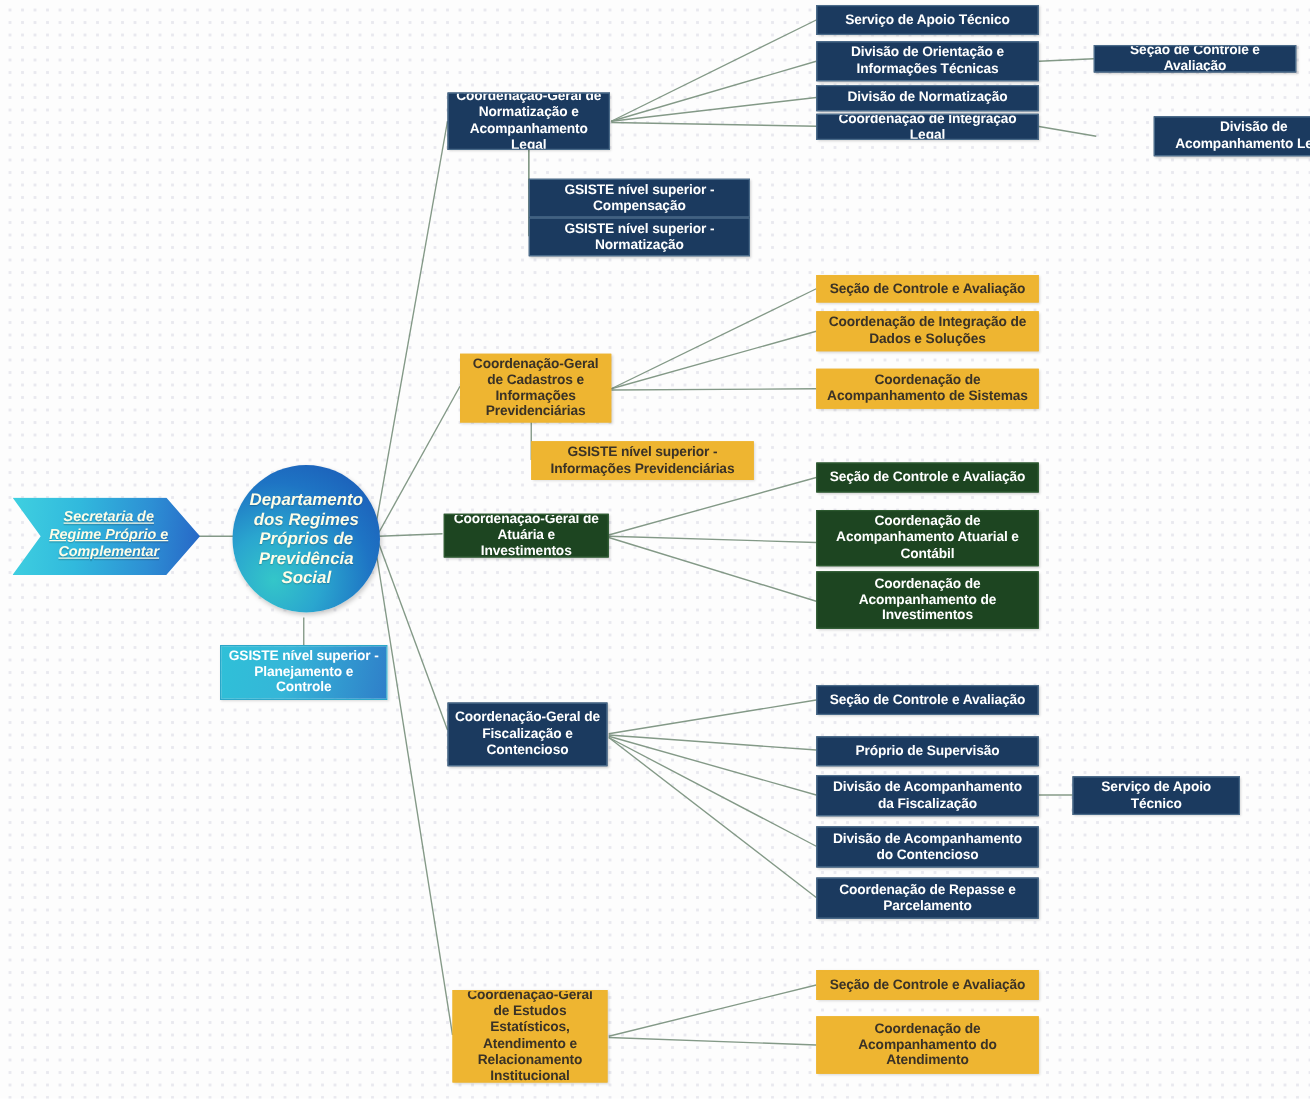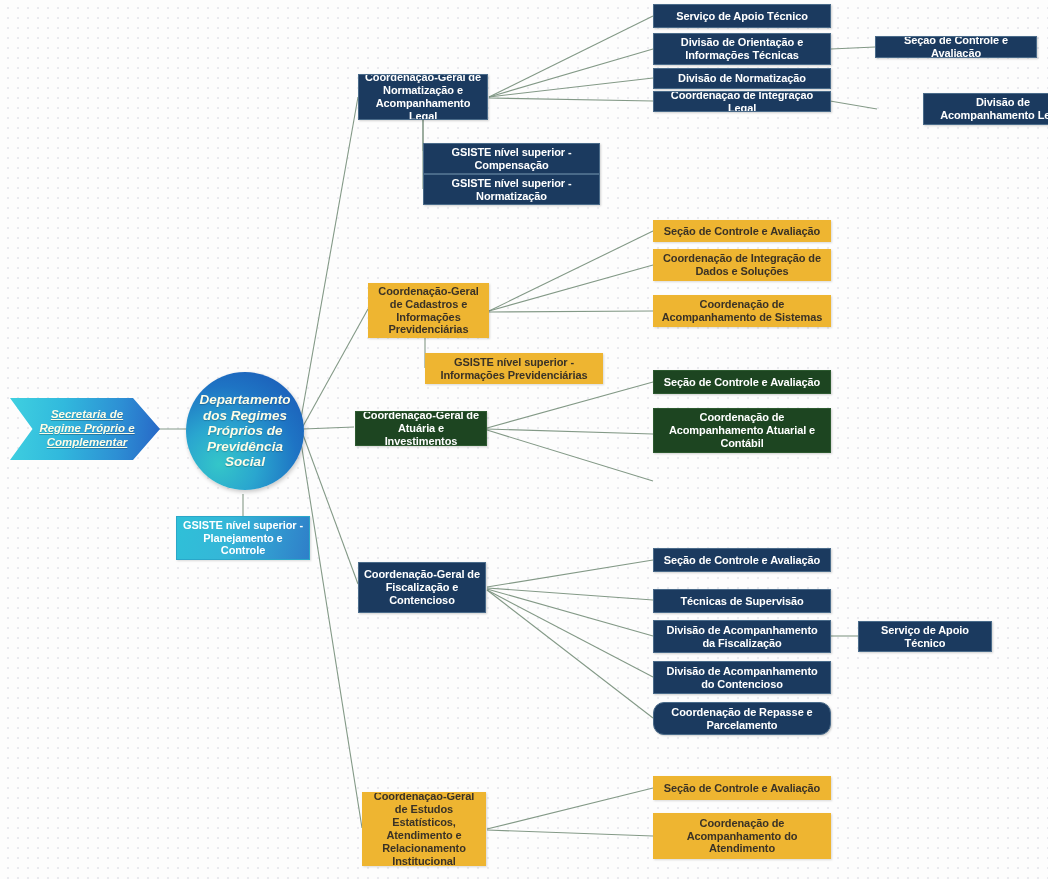--- a/index.html
+++ b/index.html
@@ -246,42 +246,45 @@
   </div>
 
   <div class="node green" style="left:653px; top:370px; width:178px; height:24px;">
     <span>Seção de Controle e Avaliação</span>
   </div>
 
   <div class="node green" style="left:653px; top:408px; width:178px; height:45px;text-align:center;">
     <span>Coordenação de Acompanhamento Atuarial e Contábil</span>
   </div>
 
+  <div class="node green" style="left:653px; top:457px; width:178px; height:46px;">
+    <span>Coordenação de Acompanhamento de Investimentos</span>
+  </div>
 
   <div class="node navy" style="left:358px; top:562px; width:128px; height:51px;">
     <span>Coordenação-Geral de Fiscalização e Contencioso</span>
   </div>
 
   <div class="node navy" style="left:653px; top:548px; width:178px; height:24px;">
     <span>Seção de Controle e Avaliação</span>
   </div>
 
   <div class="node navy" style="left:653px; top:589px; width:178px; height:24px;">
-    <span>Técnicas de Supervisão</span>
+    <span>Próprio de Supervisão</span>
   </div>
 
   <div class="node navy" style="left:653px; top:620px; width:178px; height:33px;">
     <span>Divisão de Acompanhamento da Fiscalização</span>
   </div>
 
   <div class="node navy" style="left:653px; top:661px; width:178px; height:33px;">
     <span>Divisão de Acompanhamento do Contencioso</span>
   </div>
 
-  <div class="node navy" style="left:653px; top:702px; width:178px; height:33px;border-radius:11px;">
+  <div class="node navy" style="left:653px; top:702px; width:178px; height:33px;">
     <span>Coordenação de Repasse e Parcelamento</span>
   </div>
 
   <div class="node navy" style="left:858px; top:621px; width:134px; height:31px;">
     <span>Serviço de Apoio Técnico</span>
   </div>
 
   <div class="node amber" style="left:362px; top:792px; width:124px; height:74px;">
     <span>Coordenação-Geral de Estudos Estatísticos, Atendimento e Relacionamento Institucional</span>
   </div>

